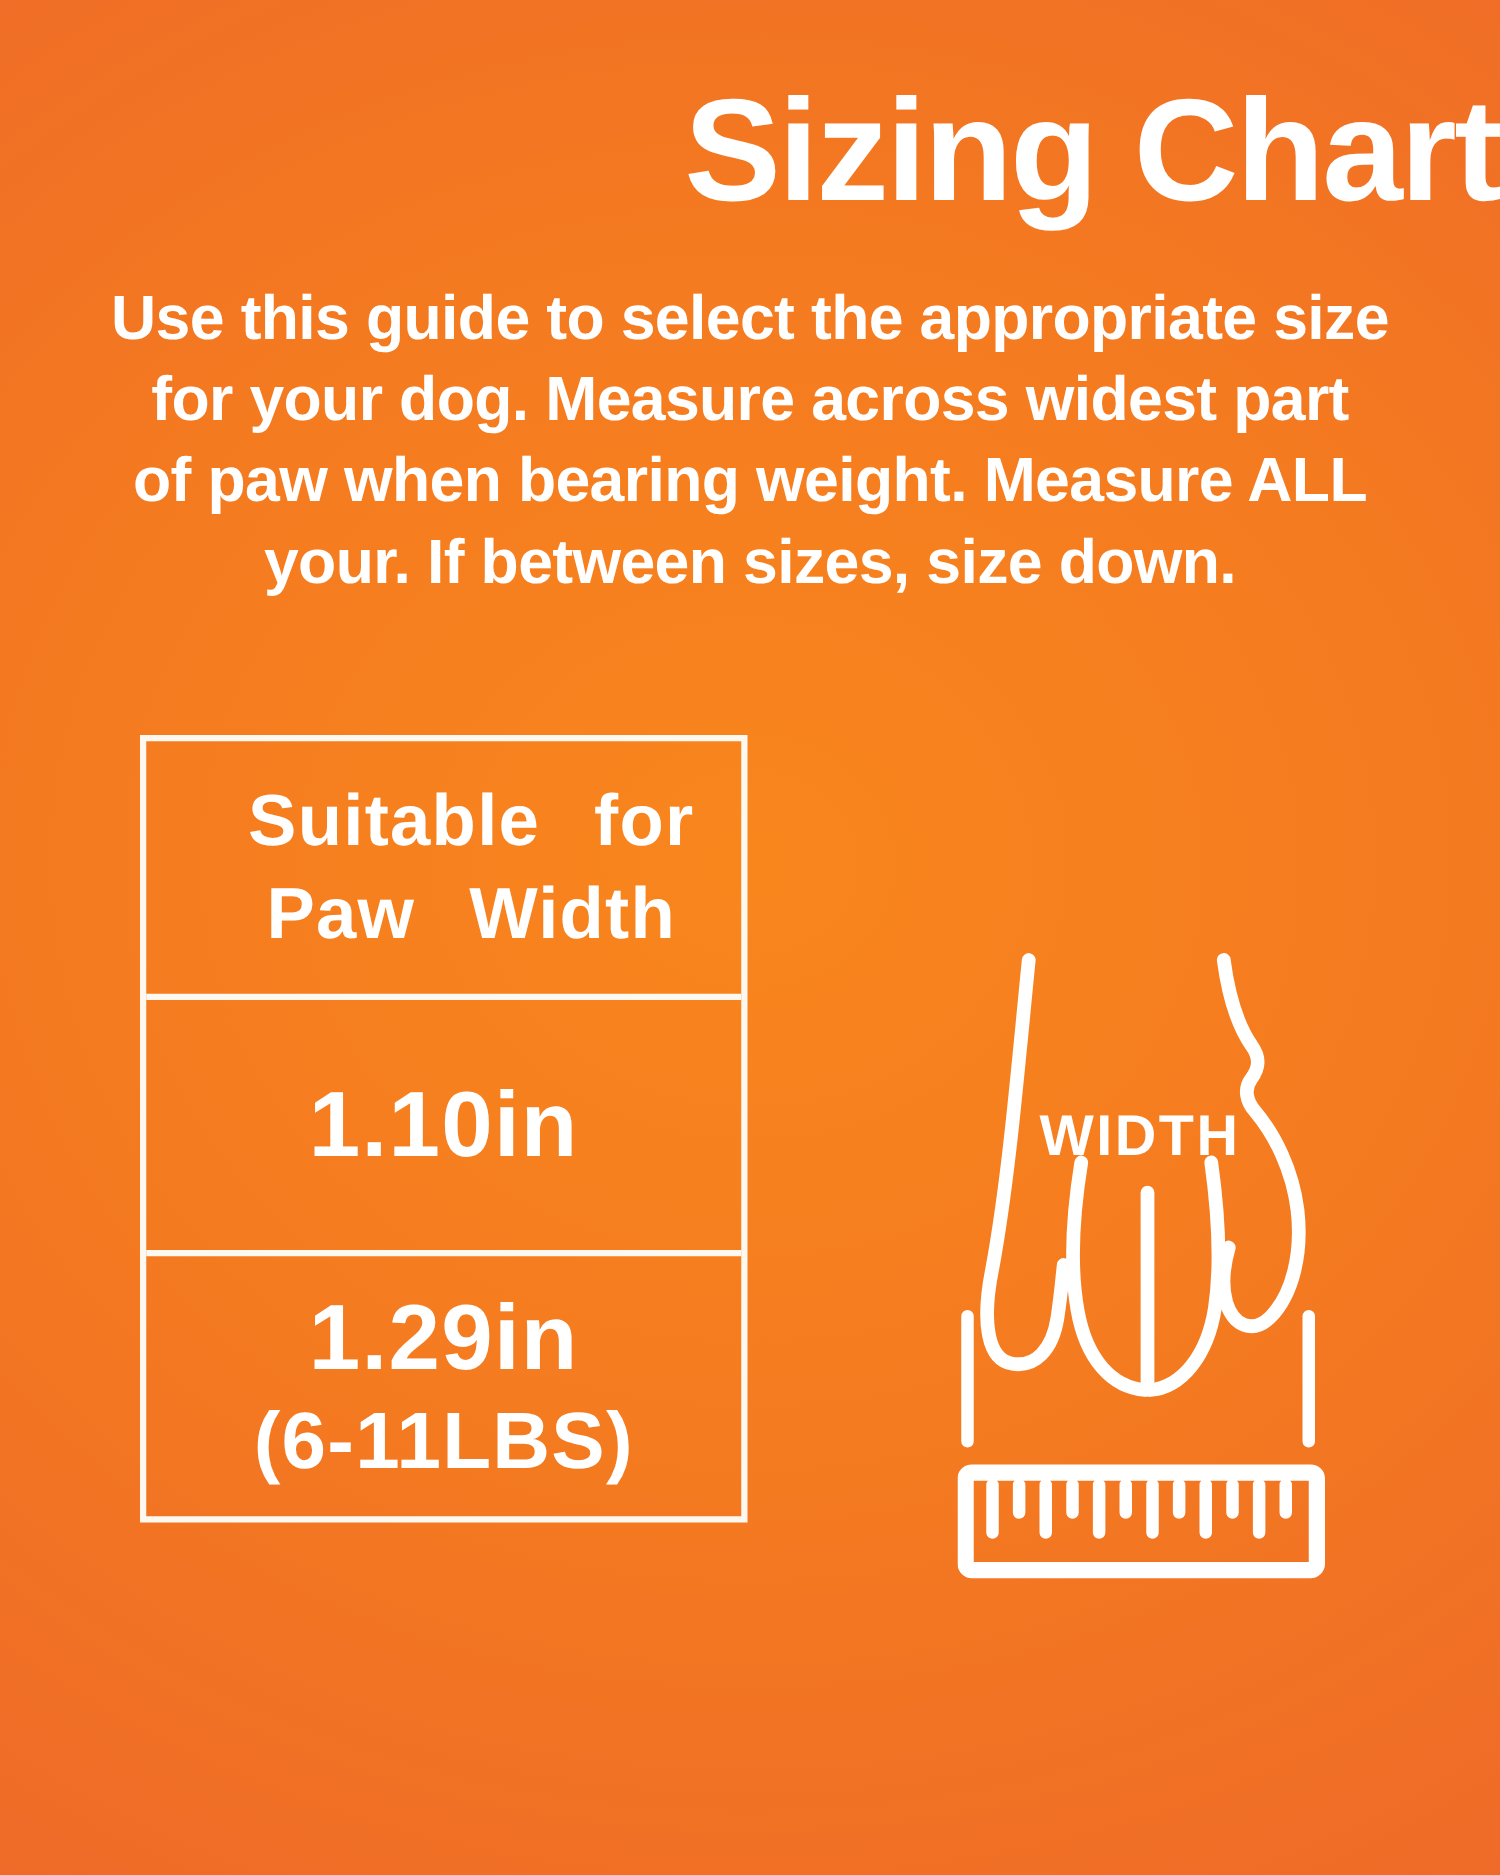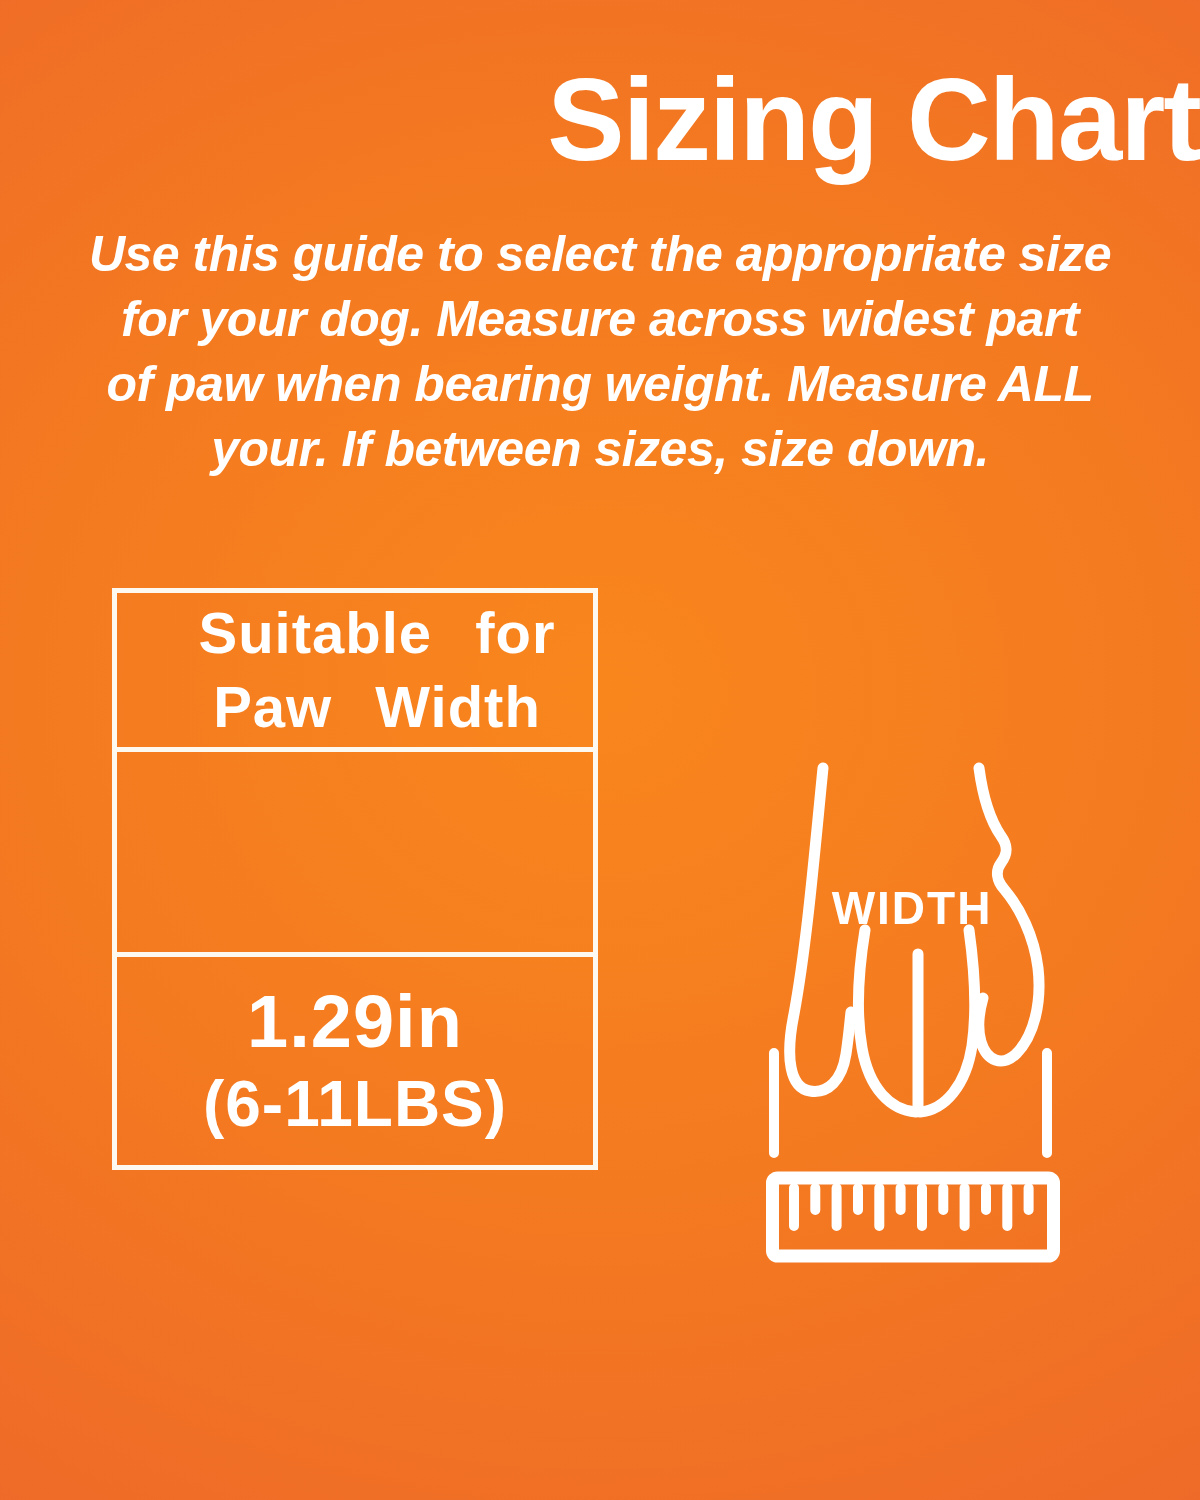--- a/index.html
+++ b/index.html
@@ -5,31 +5,31 @@
   html,body{margin:0;padding:0;}
   body{width:1200px;height:1500px;overflow:hidden;
        font-family:"Liberation Sans","DejaVu Sans",sans-serif;}
   .canvas{position:relative;width:1200px;height:1500px;
       background:radial-gradient(1150px 1000px at 50% 46%,
                  #f9861d 0%, #f47a20 50%, #ee6929 100%);}
   .title{position:absolute;top:40px;left:0;width:1200px;
       text-align:right;color:#ffffff;font-weight:700;
       font-size:116px;line-height:160px;letter-spacing:-2px;}
   .intro{position:absolute;top:222px;left:0;width:1200px;
-      text-align:center;color:#ffffff;font-weight:700;font-style:italic;}
+      text-align:center;color:#ffffff;font-weight:700;}
   .intro-line{font-size:50px;line-height:65px;letter-spacing:-0.5px;
       white-space:nowrap;}
   
   .size-table{position:absolute;left:112px;top:588px;width:486px;
       border:5px solid #fdf9f0;box-sizing:border-box;
       display:flex;flex-direction:column;}
   .cell{box-sizing:border-box;display:flex;flex-direction:column;
       justify-content:center;align-items:center;text-align:center;
       color:#ffffff;font-weight:700;}
-  .cell.header{height:154px;font-size:58px;line-height:74px;
+  .cell.header{height:202px;font-size:58px;line-height:74px;
       word-spacing:26px;letter-spacing:1px;margin-left:44px;}
   .cell.row{height:205px;border-top:5px solid #fdf9f0;}
   .cell.row:last-child{height:213px;}
   .size-value{font-size:74px;line-height:86px;letter-spacing:1px;}
   .weight-range{font-size:64px;line-height:78px;letter-spacing:1px;}
   
   .paw-art{position:absolute;left:766px;top:758px;width:300px;height:510px;}
   .paw-art svg{display:block;width:100%;height:100%;}
 </style>
 </head>
@@ -45,20 +45,21 @@
     <div class="intro-line">of paw when bearing weight. Measure ALL</div>
     <div class="intro-line">your. If between sizes, size down.</div>
   </div>
 
   <div class="size-table">
     <div class="cell header">
       <div>Suitable for</div>
       <div>Paw Width</div>
     </div>
     <div class="cell row">
+      <div class="size-value">1.10in</div>
     </div>
     <div class="cell row">
       <div class="size-value">1.29in</div>
       <div class="weight-range">(6-11LBS)</div>
     </div>
   </div>
 
   <div class="paw-art">
     <svg viewBox="0 0 300 510" xmlns="http://www.w3.org/2000/svg">
       <g stroke="#ffffff" stroke-width="11" fill="none" stroke-linecap="round" stroke-linejoin="round">

